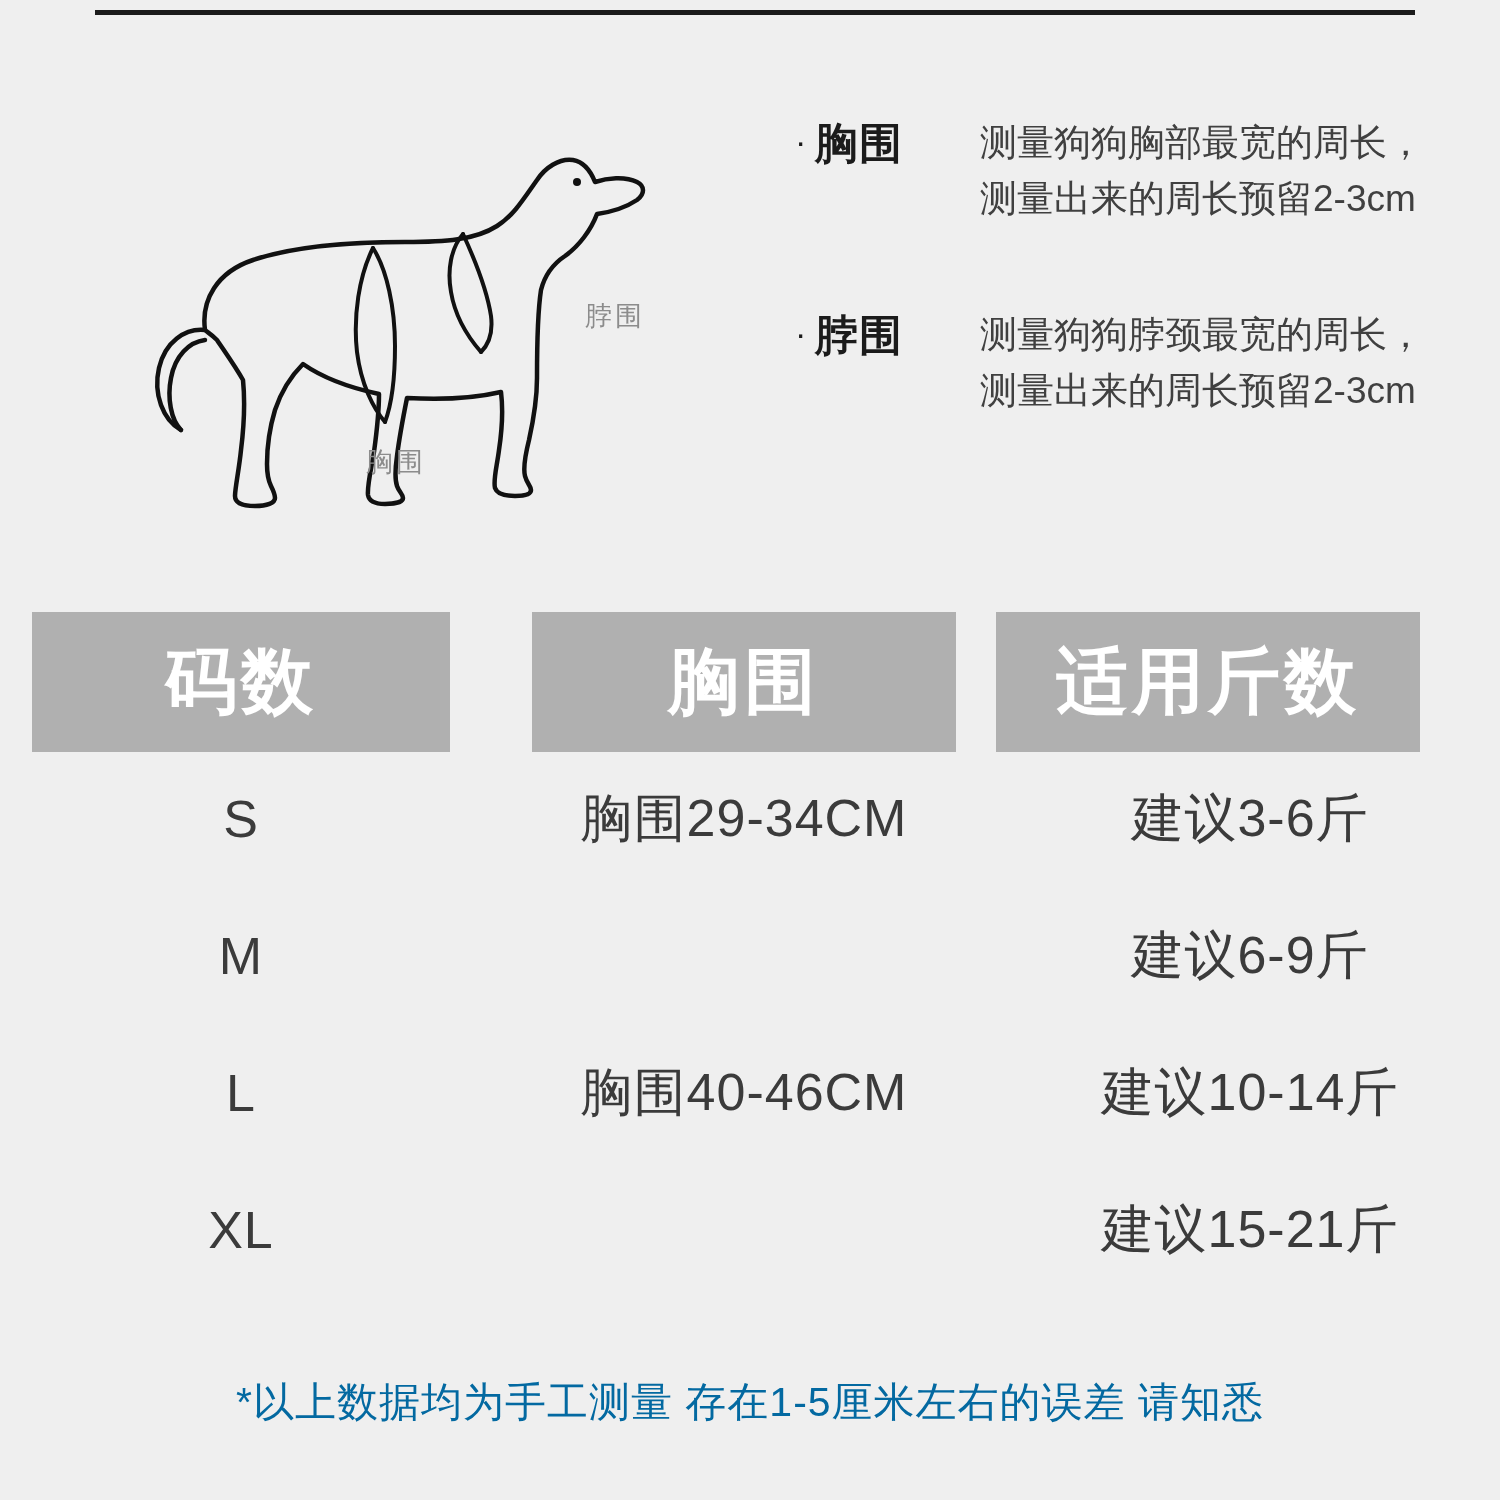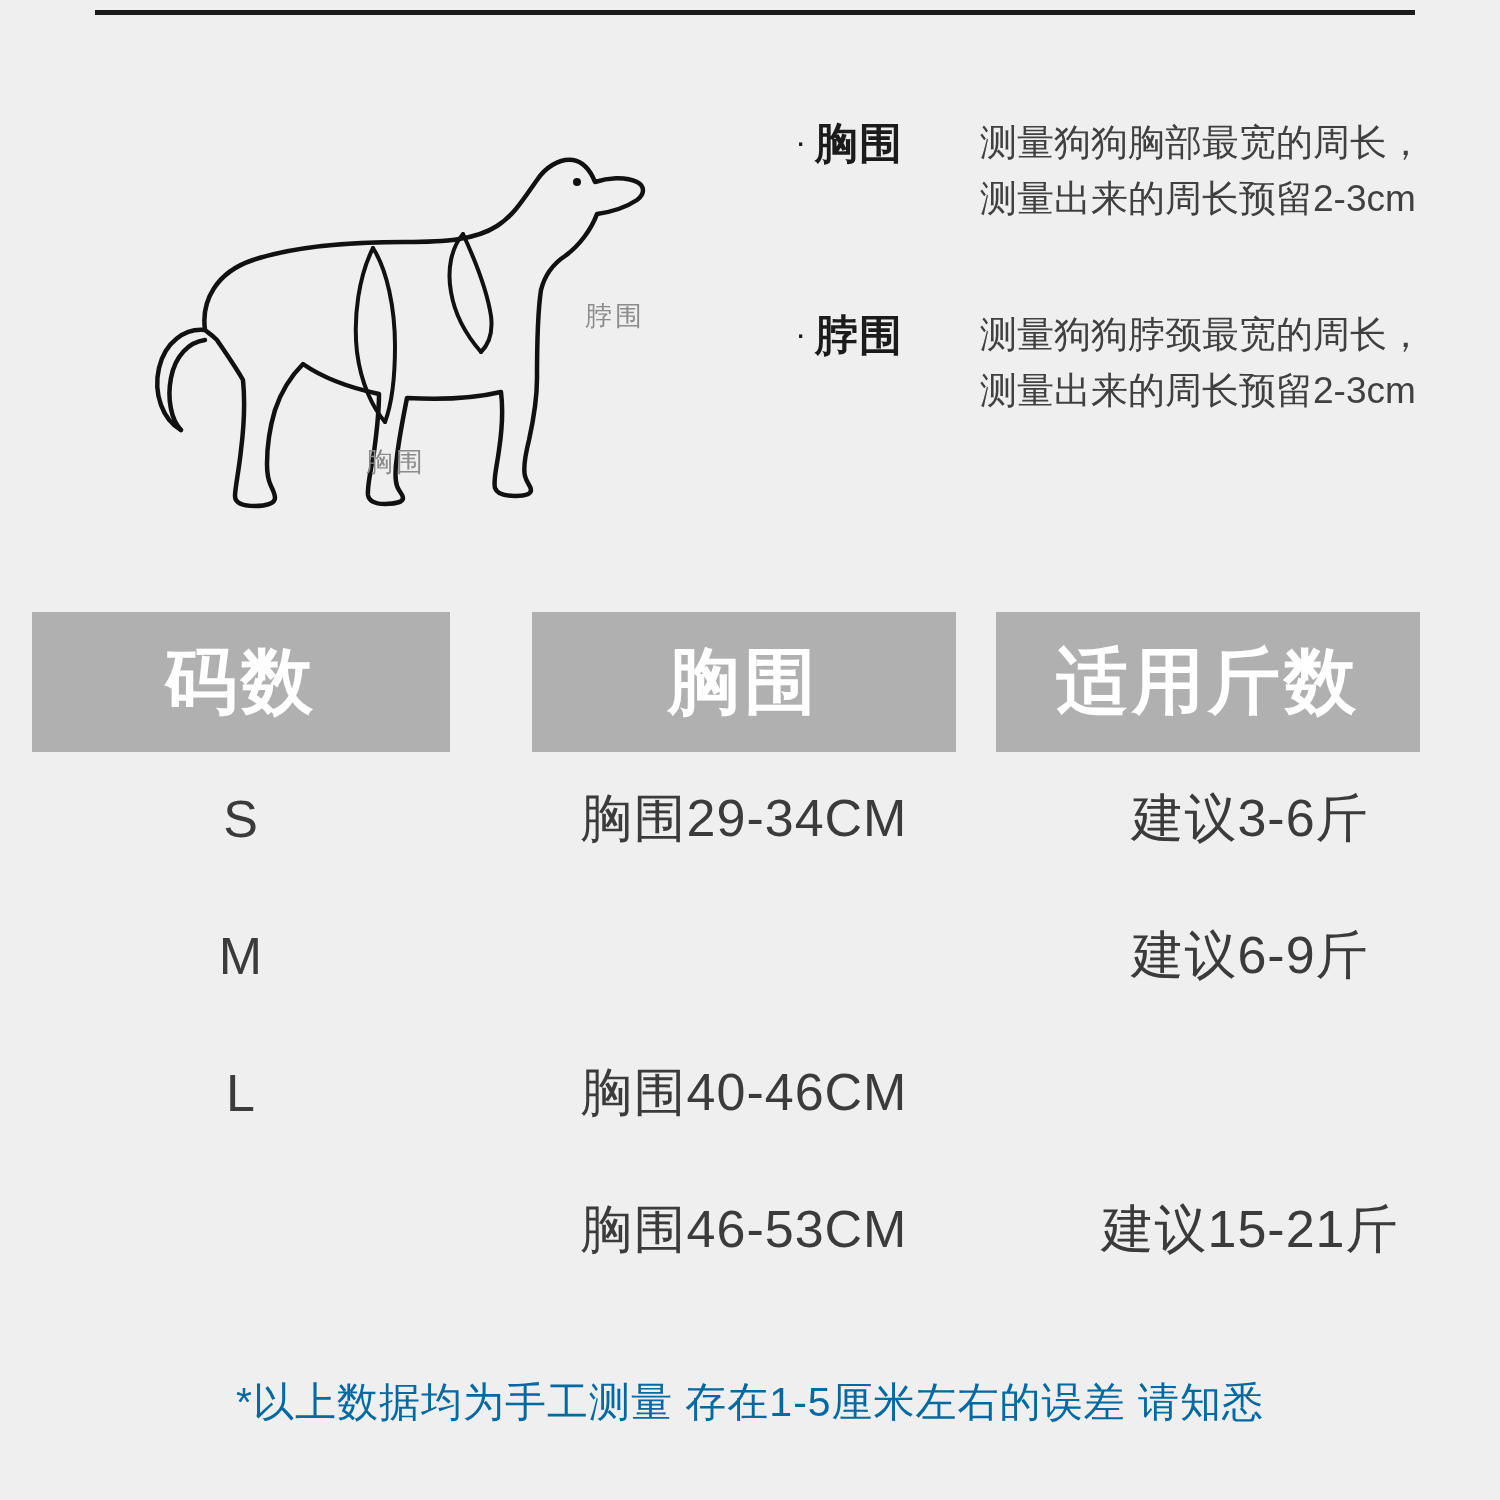--- a/index.html
+++ b/index.html
@@ -257,24 +257,25 @@
     </div>
 
     <div class="body-row">
       <div class="cell c0">M</div>
       <div class="cell c2">建议6-9斤</div>
     </div>
 
     <div class="body-row">
       <div class="cell c0">L</div>
       <div class="cell c1">胸围40-46CM</div>
-    </div>
-
-    <div class="body-row">
-      <div class="cell c1">胸围46-53CM</div>
+      <div class="cell c2">建议10-14斤</div>
+    </div>
+
+    <div class="body-row">
+      <div class="cell c0">XL</div>
       <div class="cell c2">建议15-21斤</div>
     </div>
 
   </div>
 
   <div class="footnote">*以上数据均为手工测量 存在1-5厘米左右的误差 请知悉</div>
 
 </div>
 
 </body></html>

